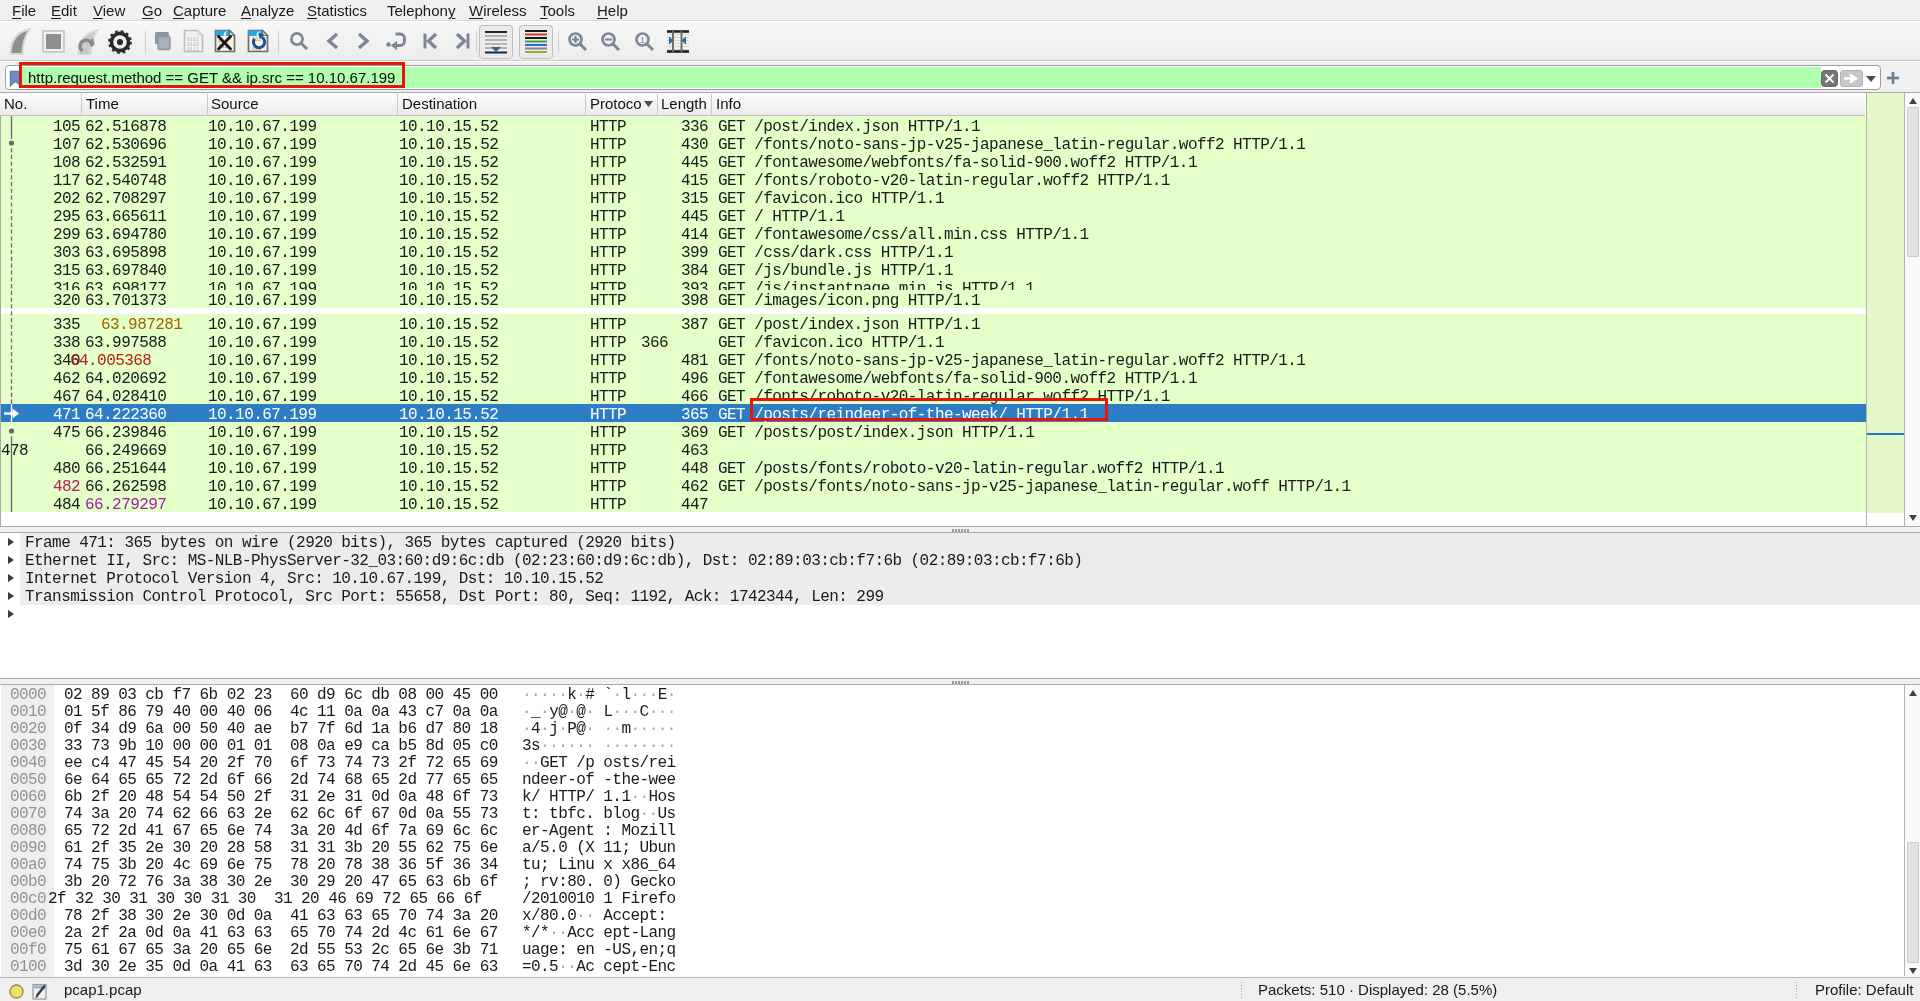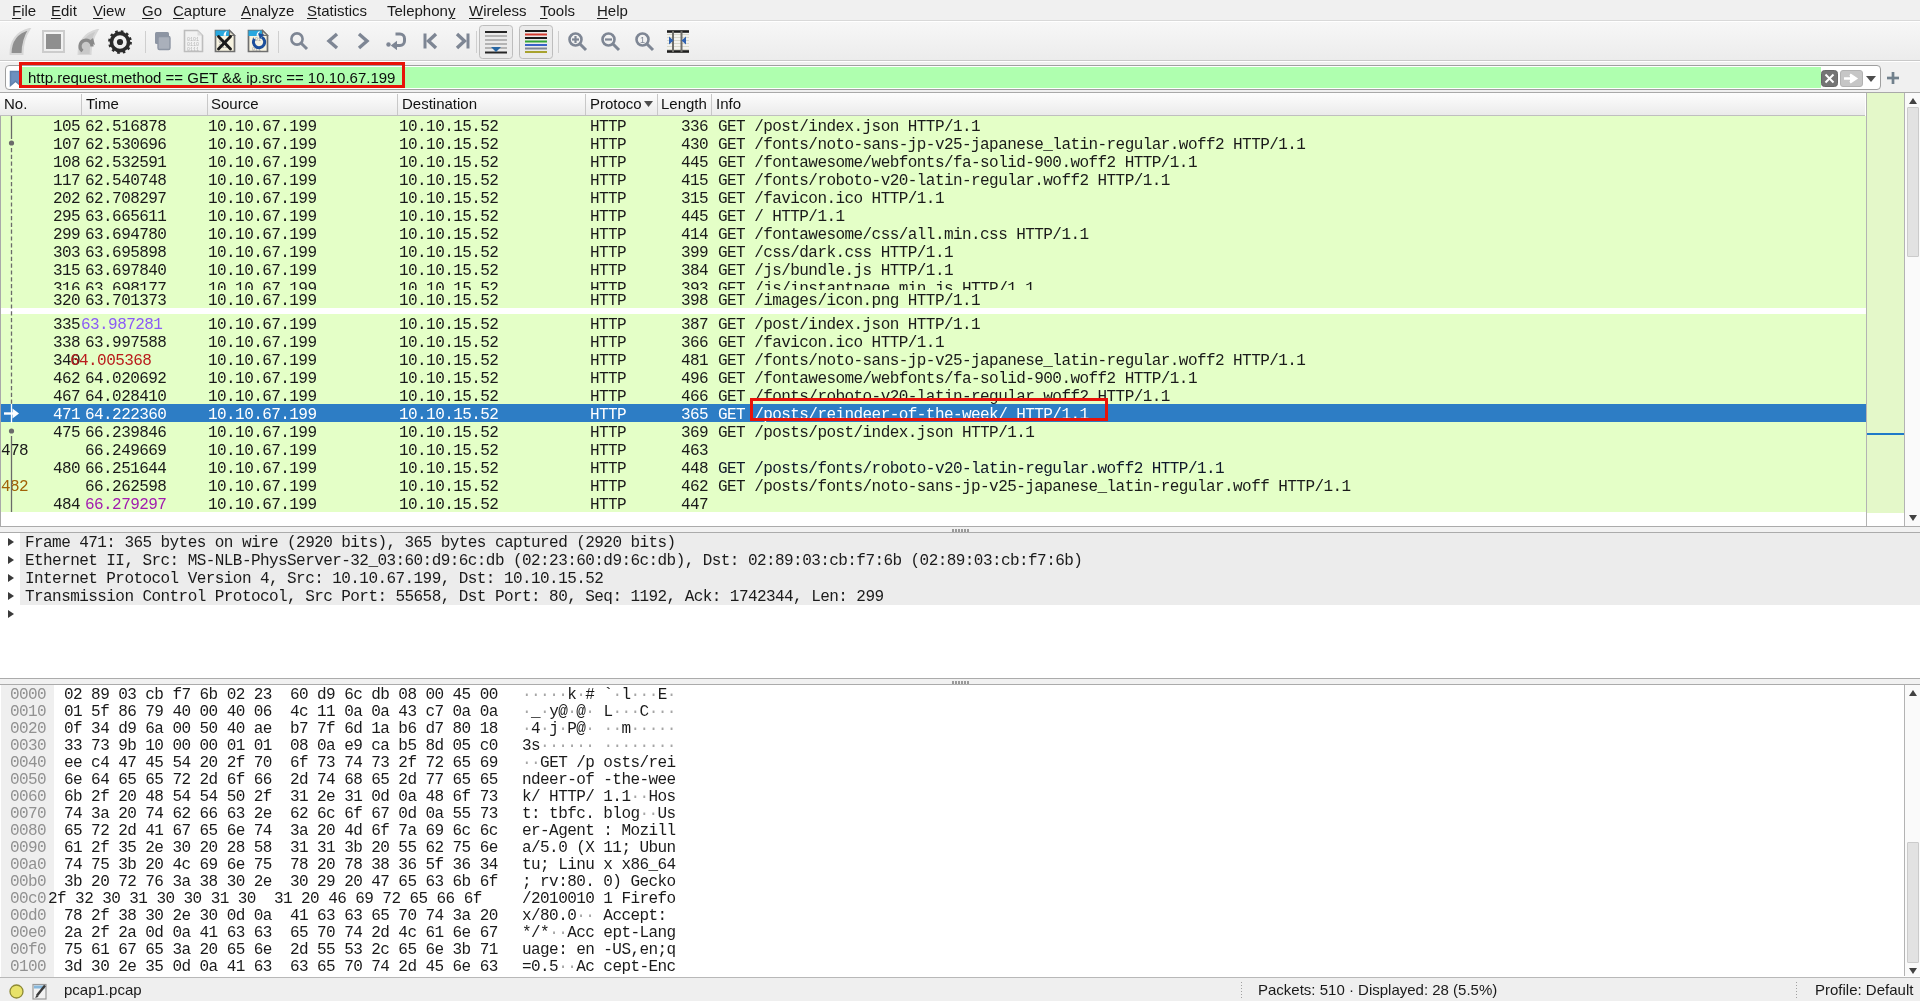--- a/index.html
+++ b/index.html
@@ -341,34 +341,34 @@
 <span class="mono" style="left:0;width:79px;text-align:right;color:#1a1a1a">320</span>
 <span class="mono" style="left:84px;color:#1a1a1a">63.701373</span>
 <span class="mono" style="left:207px;color:#1a1a1a">10.10.67.199</span>
 <span class="mono" style="left:398px;color:#1a1a1a">10.10.15.52</span>
 <span class="mono" style="left:589px;color:#1a1a1a">HTTP</span>
 <span class="mono" style="left:640px;width:67px;text-align:right;color:#1a1a1a">398</span>
 <span class="mono" style="left:717px;color:#1a1a1a">GET /images/icon.png HTTP/1.1</span>
 </div>
 <div class="prow" style="top:198px">
 <span class="mono" style="left:0;width:79px;text-align:right;color:#1a1a1a">335</span>
-<span class="mono" style="left:80px;color:#8b5cf6">63.987281</span>
+<span class="mono" style="left:100px;color:#a16207">63.987281</span>
 <span class="mono" style="left:207px;color:#1a1a1a">10.10.67.199</span>
 <span class="mono" style="left:398px;color:#1a1a1a">10.10.15.52</span>
 <span class="mono" style="left:589px;color:#1a1a1a">HTTP</span>
 <span class="mono" style="left:640px;width:67px;text-align:right;color:#1a1a1a">387</span>
 <span class="mono" style="left:717px;color:#1a1a1a">GET /post/index.json HTTP/1.1</span>
 </div>
 <div class="prow" style="top:216px">
 <span class="mono" style="left:0;width:79px;text-align:right;color:#1a1a1a">338</span>
 <span class="mono" style="left:84px;color:#1a1a1a">63.997588</span>
 <span class="mono" style="left:207px;color:#1a1a1a">10.10.67.199</span>
 <span class="mono" style="left:398px;color:#1a1a1a">10.10.15.52</span>
 <span class="mono" style="left:589px;color:#1a1a1a">HTTP</span>
-<span class="mono" style="left:640px;width:67px;text-align:right;color:#1a1a1a">366</span>
+<span class="mono" style="left:640px;width:67px;color:#1a1a1a">366</span>
 <span class="mono" style="left:717px;color:#1a1a1a">GET /favicon.ico HTTP/1.1</span>
 </div>
 <div class="prow" style="top:234px">
 <span class="mono" style="left:0;width:79px;text-align:right;color:#1a1a1a">340</span>
 <span class="mono" style="left:69px;color:#b91c1c">64.005368</span>
 <span class="mono" style="left:207px;color:#1a1a1a">10.10.67.199</span>
 <span class="mono" style="left:398px;color:#1a1a1a">10.10.15.52</span>
 <span class="mono" style="left:589px;color:#1a1a1a">HTTP</span>
 <span class="mono" style="left:640px;width:67px;text-align:right;color:#1a1a1a">481</span>
 <span class="mono" style="left:717px;color:#1a1a1a">GET /fonts/noto-sans-jp-v25-japanese_latin-regular.woff2 HTTP/1.1</span>
@@ -420,21 +420,21 @@
 <div class="prow" style="top:342px">
 <span class="mono" style="left:0;width:79px;text-align:right;color:#1a1a1a">480</span>
 <span class="mono" style="left:84px;color:#1a1a1a">66.251644</span>
 <span class="mono" style="left:207px;color:#1a1a1a">10.10.67.199</span>
 <span class="mono" style="left:398px;color:#1a1a1a">10.10.15.52</span>
 <span class="mono" style="left:589px;color:#1a1a1a">HTTP</span>
 <span class="mono" style="left:640px;width:67px;text-align:right;color:#1a1a1a">448</span>
 <span class="mono" style="left:717px;color:#0f172a">GET /posts/fonts/roboto-v20-latin-regular.woff2 HTTP/1.1</span>
 </div>
 <div class="prow" style="top:360px">
-<span class="mono" style="left:0;width:79px;color:#a16207">482</span>
+<span class="mono" style="left:0;width:79px;text-align:right;color:#be185d">482</span>
 <span class="mono" style="left:84px;color:#1a1a1a">66.262598</span>
 <span class="mono" style="left:207px;color:#1a1a1a">10.10.67.199</span>
 <span class="mono" style="left:398px;color:#1a1a1a">10.10.15.52</span>
 <span class="mono" style="left:589px;color:#1a1a1a">HTTP</span>
 <span class="mono" style="left:640px;width:67px;text-align:right;color:#1a1a1a">462</span>
 <span class="mono" style="left:717px;color:#1a1a1a">GET /posts/fonts/noto-sans-jp-v25-japanese_latin-regular.woff HTTP/1.1</span>
 </div>
 <div class="prow" style="top:378px">
 <span class="mono" style="left:0;width:79px;text-align:right;color:#1a1a1a">484</span>
 <span class="mono" style="left:84px;color:#a21caf">66.279297</span>

